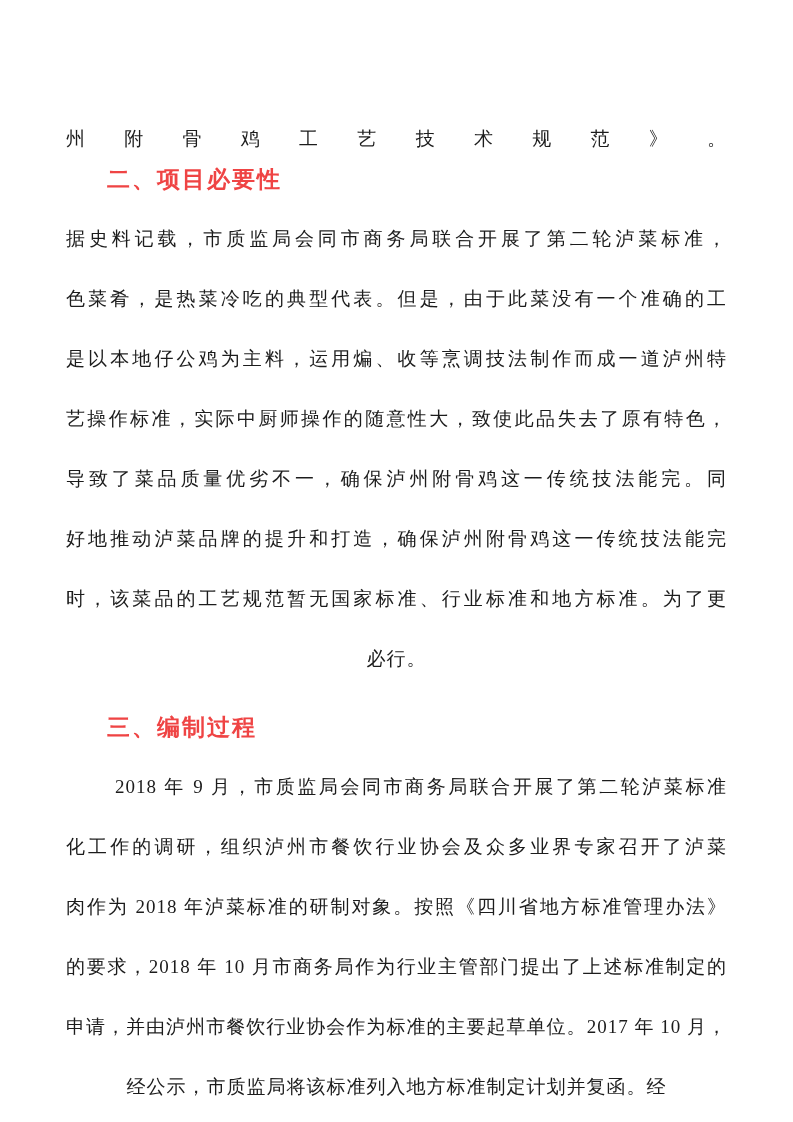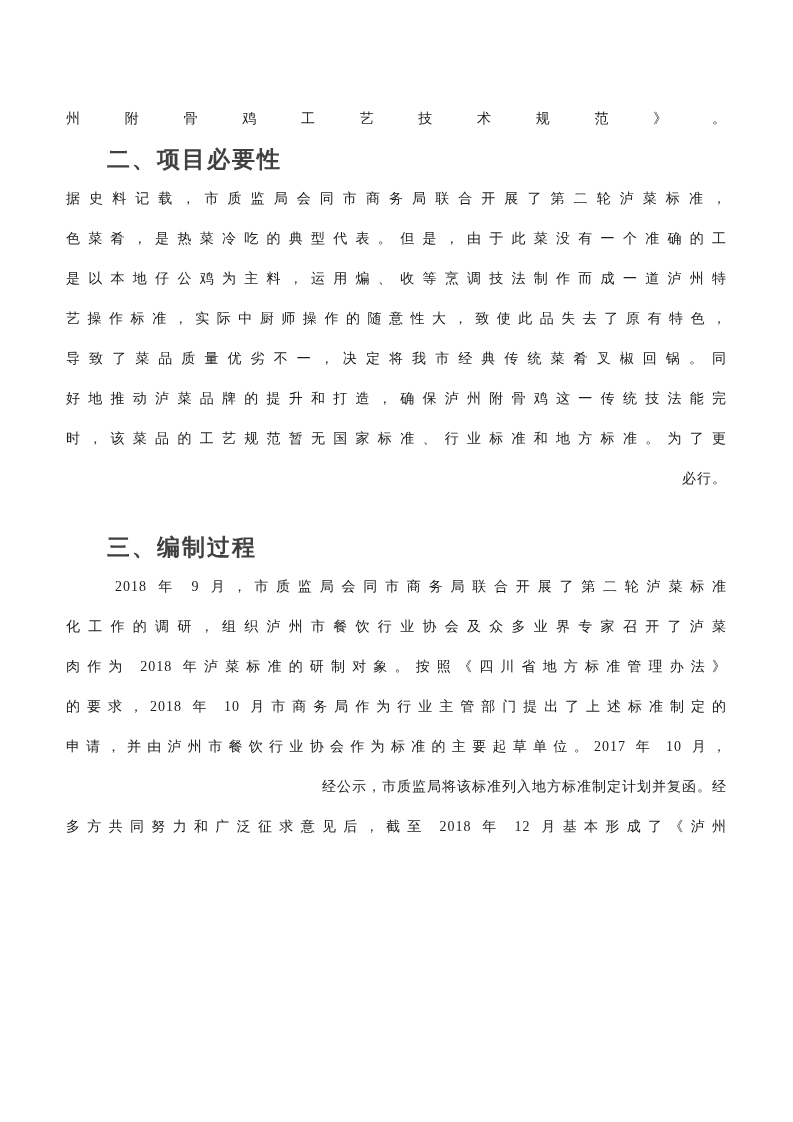--- a/index.html
+++ b/index.html
@@ -13,63 +13,64 @@
     height: 1122px;
     margin: 0 auto;
     background: #ffffff;
     box-sizing: border-box;
     padding: 99px 66px 0 66px;
     overflow: hidden;
     font-family: "Liberation Serif", serif;
     color: #1c1c1c;
   }
   .line {
-    font-size: 14px;
+    font-size: 19px;
     line-height: 40px;
     letter-spacing: 1px;
     min-height: 40px;
+    margin-top: 20px;
   }
   .fill {
     text-align: justify;
     text-align-last: justify;
   }
   .short {
-    text-align: right;
+    text-align: center;
   }
   .indent {
     text-indent: 49px;
   }
   .heading {
     font-family: "Liberation Sans", sans-serif;
     font-weight: 700;
     font-size: 23px;
     line-height: 40px;
     min-height: 40px;
     padding-left: 41px;
     letter-spacing: 2px;
-    color: #404040;
+    color: #ef4444;
   }
   .heading-spaced {
     margin-top: 28px;
   }
 </style>
 </head>
 <body>
 
 <div class="page">
 
   <div class="line fill">州附骨鸡工艺技术规范》。</div>
 
   <div class="heading">二、项目必要性</div>
 
   <div class="line fill">据史料记载，市质监局会同市商务局联合开展了第二轮泸菜标准，</div>
   <div class="line fill">色菜肴，是热菜冷吃的典型代表。但是，由于此菜没有一个准确的工</div>
   <div class="line fill">是以本地仔公鸡为主料，运用煸、收等烹调技法制作而成一道泸州特</div>
   <div class="line fill">艺操作标准，实际中厨师操作的随意性大，致使此品失去了原有特色，</div>
-  <div class="line fill">导致了菜品质量优劣不一，决定将我市经典传统菜肴叉椒回锅。同</div>
+  <div class="line fill">导致了菜品质量优劣不一，确保泸州附骨鸡这一传统技法能完。同</div>
   <div class="line fill">好地推动泸菜品牌的提升和打造，确保泸州附骨鸡这一传统技法能完</div>
   <div class="line fill">时，该菜品的工艺规范暂无国家标准、行业标准和地方标准。为了更</div>
   <div class="line short">必行。</div>
 
   <div class="heading heading-spaced">三、编制过程</div>
 
   <div class="line fill indent">2018 年 9 月，市质监局会同市商务局联合开展了第二轮泸菜标准</div>
   <div class="line fill">化工作的调研，组织泸州市餐饮行业协会及众多业界专家召开了泸菜</div>
   <div class="line fill">肉作为 2018 年泸菜标准的研制对象。按照《四川省地方标准管理办法》</div>
   <div class="line fill">的要求，2018 年 10 月市商务局作为行业主管部门提出了上述标准制定的</div>

